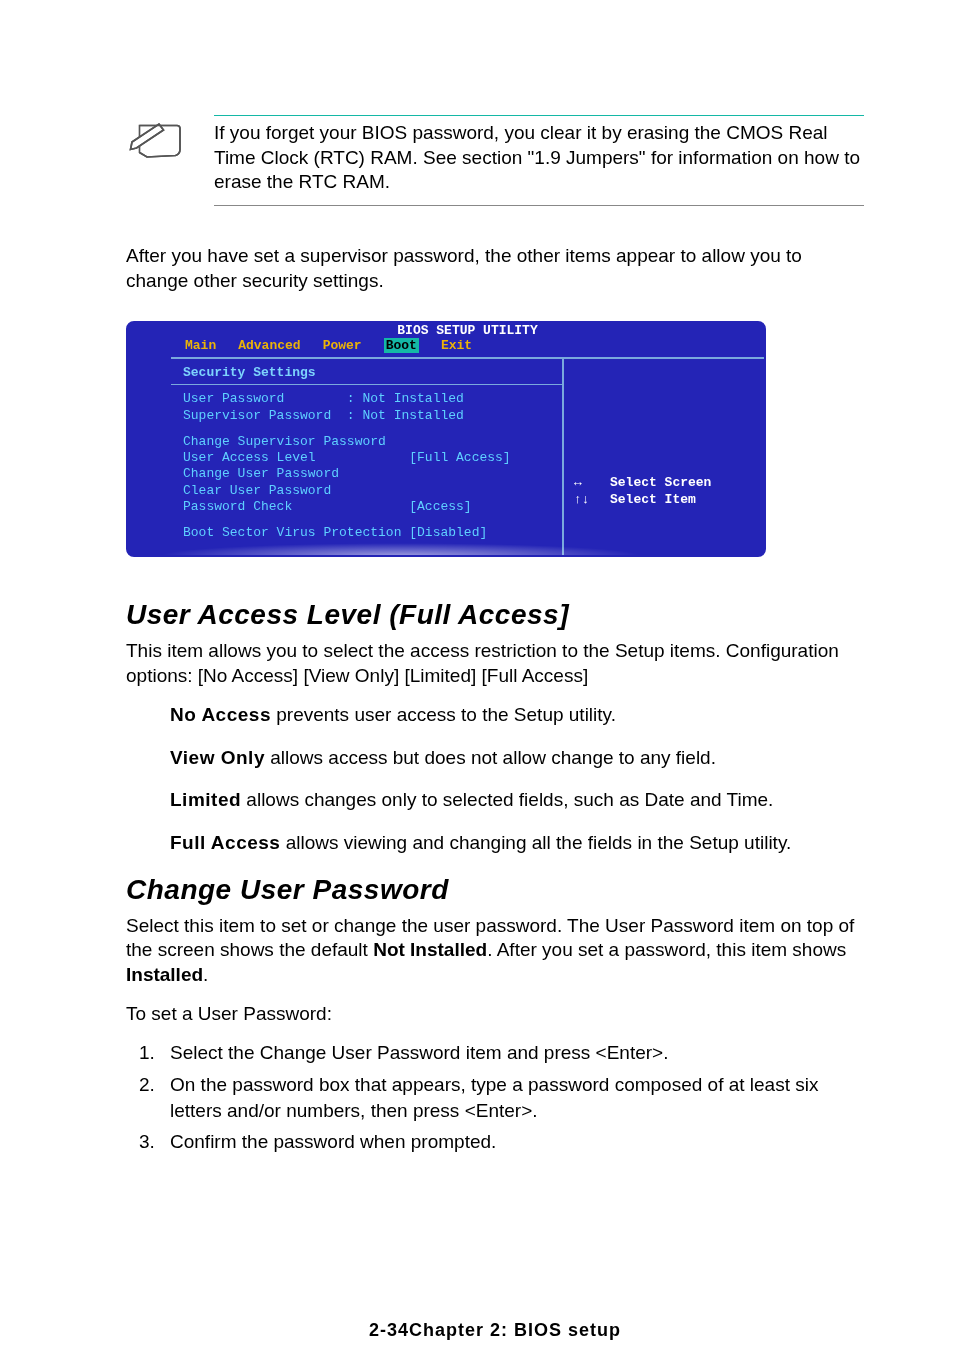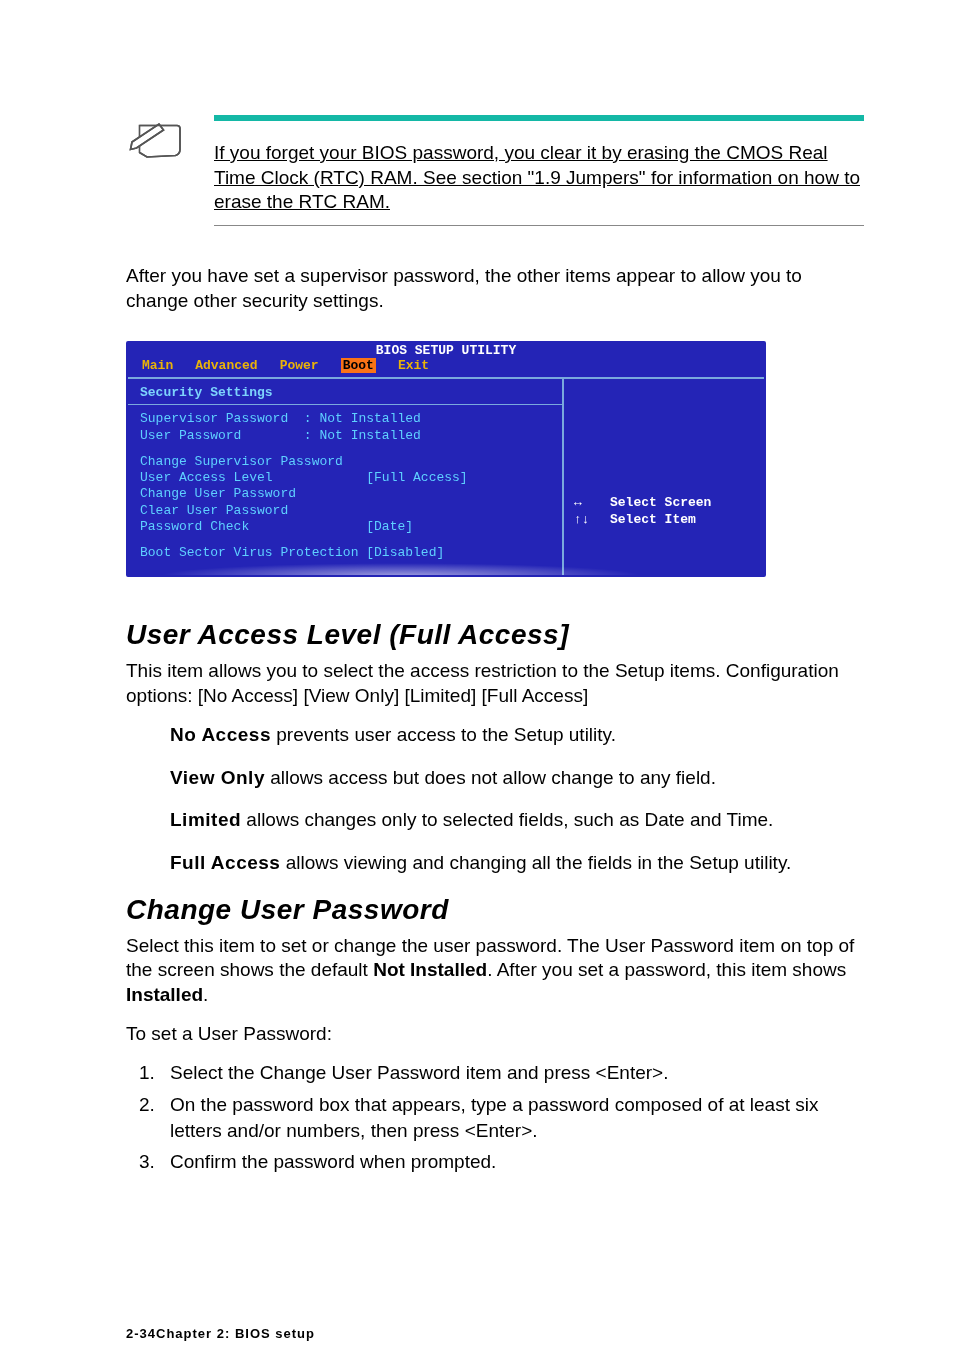--- a/index.html
+++ b/index.html
@@ -3,31 +3,31 @@
 <meta charset="utf-8">
 <style>
   * { margin: 0; padding: 0; box-sizing: border-box; }
   html, body { width: 954px; height: 1351px; background: #fff; font-family: "Helvetica Neue", Arial, sans-serif; color: #000; }
   .page { padding: 115px 90px 0 90px; position: relative; height: 100%; }
 
   
   .note-area { display: flex; gap: 28px; margin-left: 36px; margin-bottom: 38px; }
   .note-icon { flex: 0 0 60px; padding-top: 4px; }
   .note-icon svg { width: 60px; height: 46px; }
-  .note-text { font-size: 19px; line-height: 1.3; padding: 20px 0 10px 0; border-top: 6px solid #14b8a6; border-bottom: 1px solid #888; text-decoration: underline; }
+  .note-text { font-size: 19px; line-height: 1.3; padding: 5px 0 10px 0; border-top: 1px solid #14b8a6; border-bottom: 1px solid #888; }
 
   .intro { margin-left: 36px; font-size: 19px; line-height: 1.3; margin-bottom: 28px; }
 
   
   .bios-wrap { margin-left: 36px; width: 640px; }
-  .bios { background: #2424b6; color: #fff; border: 2px solid #2424b6; border-radius: 2px; font-family: "Courier New", monospace; font-size: 13px; position: relative; overflow: hidden; }
+  .bios { background: #2424b6; color: #fff; border: 2px solid #2424b6; border-radius: 8px; font-family: "Courier New", monospace; font-size: 13px; position: relative; overflow: hidden; padding-left: 43px; }
   .bios-header { text-align: center; font-weight: bold; }
   .bios-tabs { display: flex; gap: 22px; padding: 0 14px 4px 14px; font-weight: bold; }
   .bios-tab { color: #eab308; }
-  .bios-tab.active { color: #000; background: #f97316; padding: 0 2px; }
+  .bios-tab.active { color: #000; background: #14b8a6; padding: 0 2px; }
   .bios-body { display: flex; border-top: 2px solid #7aa9dd; }
   .bios-left { flex: 1; padding: 6px 12px 14px 12px; border-right: 2px solid #7aa9dd; }
   .bios-right { width: 200px; padding: 6px 10px; }
   .bios-section-title { color: #7dd3fc; font-weight: bold; margin-bottom: 4px; }
   .bios-sep { border-top: 1px solid #7aa9dd; margin: 2px -12px 6px -12px; }
   .cyan { color: #5fd0ff; }
   .bios-line { white-space: pre; line-height: 1.25; }
   .bios-help-line { display: flex; gap: 18px; line-height: 1.25; }
   .bios-help-sym { color: #fff; font-weight: bold; width: 18px; }
   .bios-help-text { font-weight: bold; }
@@ -35,21 +35,21 @@
 
   
   .content { margin-left: 36px; margin-top: 42px; }
   h2.ital { font-family: "Helvetica Neue", Arial, sans-serif; font-weight: bold; font-style: italic; font-size: 28px; letter-spacing: 0.5px; margin-bottom: 8px; }
   .para { font-size: 19px; line-height: 1.3; margin-bottom: 14px; }
   .opt-list .opt { font-size: 19px; line-height: 1.3; margin-left: 44px; margin-bottom: 18px; }
   .opt b { letter-spacing: 0.5px; }
   ol.steps { list-style: decimal; margin-left: 34px; font-size: 19px; line-height: 1.35; }
   ol.steps li { padding-left: 10px; margin-bottom: 6px; }
 
-  .footer { position: absolute; left: 90px; right: 90px; bottom: 0; display: flex; justify-content: flex-start; border-top-width: 0; padding: 10px 0; font-weight: bold; font-size: 13px; letter-spacing: 1px; }
+  .footer { position: absolute; left: 90px; right: 90px; bottom: 0; display: flex; justify-content: center; border-top-width: 0; padding: 10px 0; font-weight: bold; font-size: 18px; letter-spacing: 1px; }
   .footer .pagenum { margin-left: 36px; }
 </style>
 </head>
 <body>
 
 <div class="page">
 
   <div class="note-area">
     <div class="note-icon">
       <svg viewBox="0 0 80 60" fill="none" stroke="#555" stroke-width="2.2">
@@ -73,28 +73,28 @@
         <span class="bios-tab">Main</span>
         <span class="bios-tab">Advanced</span>
         <span class="bios-tab">Power</span>
         <span class="bios-tab active">Boot</span>
         <span class="bios-tab">Exit</span>
       </div>
       <div class="bios-body">
         <div class="bios-left">
           <div class="bios-section-title">Security Settings</div>
           <div class="bios-sep"></div>
+          <div class="bios-line cyan"><span>User Password</span>        : <span>Not Installed</span></div>
           <div class="bios-line cyan"><span>Supervisor Password</span>  : <span>Not Installed</span></div>
-          <div class="bios-line cyan"><span>User Password</span>        : <span>Not Installed</span></div>
           <div style="height:10px"></div>
           <div class="bios-line cyan">Change Supervisor Password</div>
           <div class="bios-line cyan"><span>User Access Level</span>            <span>[Full Access]</span></div>
           <div class="bios-line cyan">Change User Password</div>
           <div class="bios-line cyan">Clear User Password</div>
-          <div class="bios-line cyan"><span>Password Check</span>               <span>[Date]</span></div>
+          <div class="bios-line cyan"><span>Password Check</span>               <span>[Access]</span></div>
           <div style="height:10px"></div>
           <div class="bios-line cyan"><span>Boot Sector Virus Protection</span> <span>[Disabled]</span></div>
         </div>
         <div class="bios-right">
           <div style="height:110px"></div>
           <div class="bios-help-line">
             <span class="bios-help-sym">↔</span>
             <span class="bios-help-text">Select Screen</span>
           </div>
           <div class="bios-help-line">

